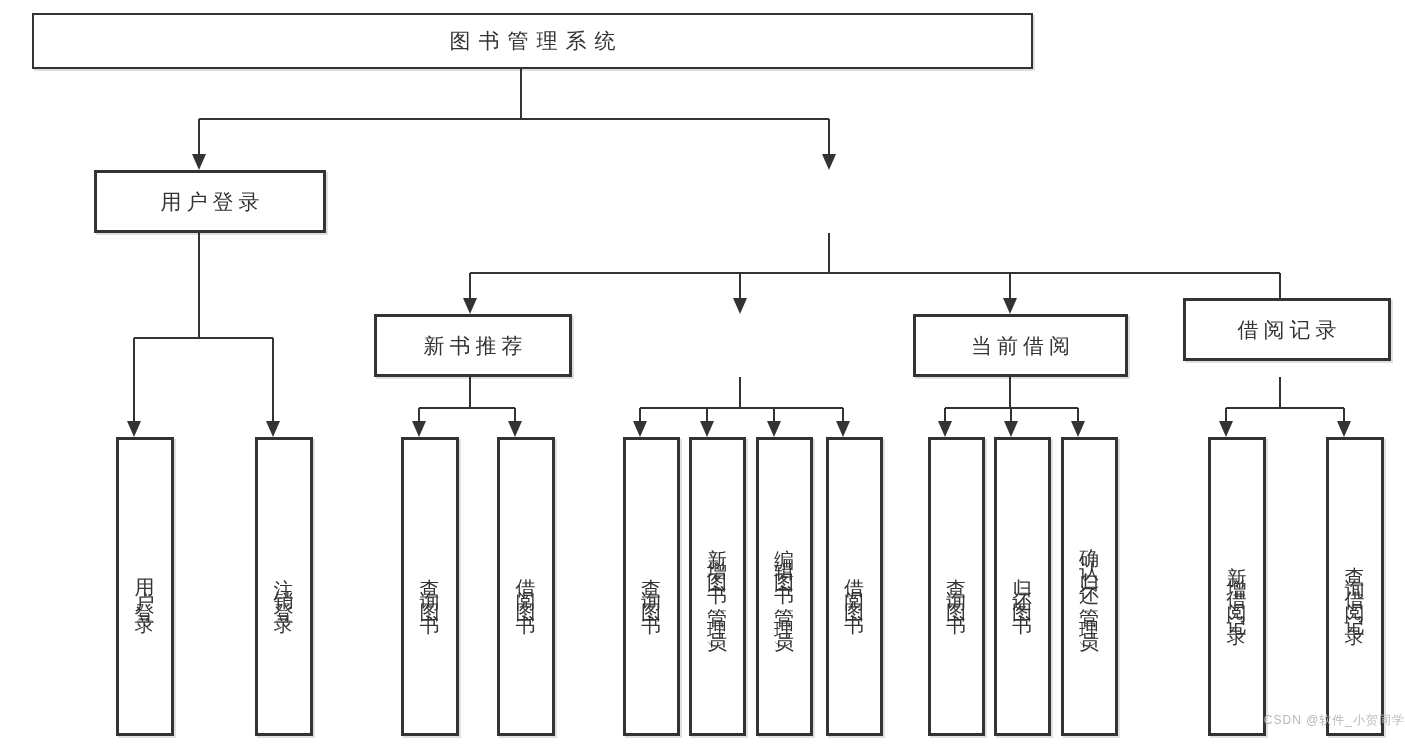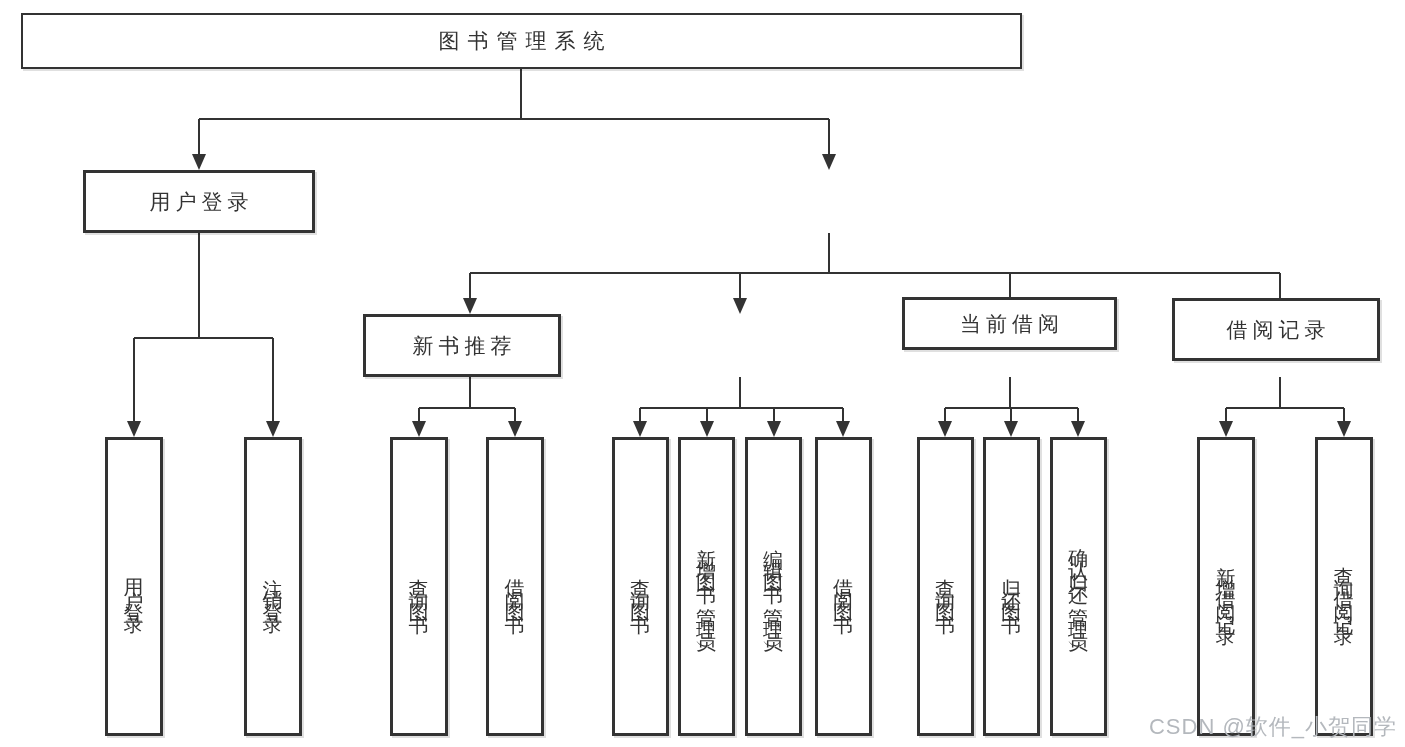--- a/index.html
+++ b/index.html
@@ -7,33 +7,33 @@
   }
   html,body{margin:0;padding:0;background:var(--bg);}
   .canvas{
     position:relative; width:1405px; height:747px; background:var(--bg);
     font-family:"Liberation Sans",sans-serif; color:var(--text); overflow:hidden;
   }
   .connectors{position:absolute;left:0;top:0;z-index:1;}
   .node{
     position:absolute; box-sizing:border-box; background:#fff;
     border:3px solid var(--border); box-shadow:2px 2px 0 rgba(0,0,0,0.12);
-    display:flex; align-items:center; justify-content:center; z-index:2;
+    display:flex; align-items:center; justify-content:center; z-index:2;margin-left:11px;
   }
   .node.root{border-width:2px;}
   .hlabel{font-size:21px; letter-spacing:5px; white-space:nowrap; text-indent:5px;}
   .root .hlabel{letter-spacing:8px; text-indent:8px;}
   .leaf{width:58px; height:299px; top:437px; border-width:3px;}
   .vlabel{
     writing-mode:vertical-rl; text-orientation:mixed;
     font-size:20px; letter-spacing:12px; line-height:1; white-space:nowrap;
   }
   .watermark{
-    position:absolute; right:8px; top:712px; z-index:5;
-    font-size:22px; color:var(--wm); letter-spacing:1px; white-space:nowrap;
+    position:absolute; right:0; top:712px; z-index:5;
+    font-size:12px; color:var(--wm); letter-spacing:1px; white-space:nowrap;
   }
 </style>
 </head>
 <body>
 
 <div class="canvas">
 
   <svg class="connectors" width="1405" height="747" viewBox="0 0 1405 747">
     <path fill="none" stroke="#333333" stroke-width="2" d="
       M521 68 V119 M199 119 H829 M199 119 V156 M829 119 V156
@@ -70,21 +70,21 @@
     <span class="hlabel">图书管理系统</span>
   </div>
 
   <div class="node" style="left:83px;top:170px;width:232px;height:63px">
     <span class="hlabel">用户登录</span>
   </div>
 
   <div class="node" style="left:363px;top:314px;width:198px;height:63px">
     <span class="hlabel">新书推荐</span>
   </div>
-  <div class="node" style="left:902px;top:297px;width:215px;height:53px">
+  <div class="node" style="left:902px;top:314px;width:215px;height:63px">
     <span class="hlabel">当前借阅</span>
   </div>
   <div class="node" style="left:1172px;top:298px;width:208px;height:63px">
     <span class="hlabel">借阅记录</span>
   </div>
 
   <div class="node leaf" style="left:105px">
     <span class="vlabel">用户登录</span>
   </div>
   <div class="node leaf" style="left:244px">

